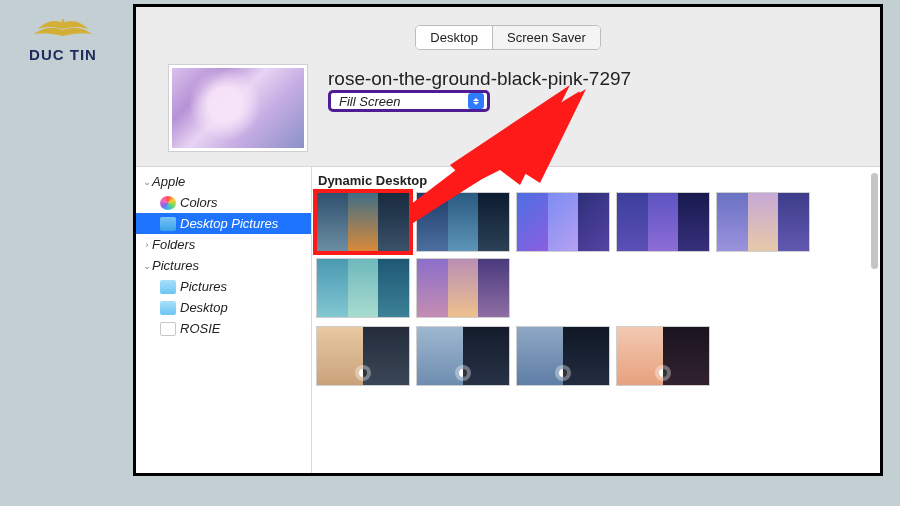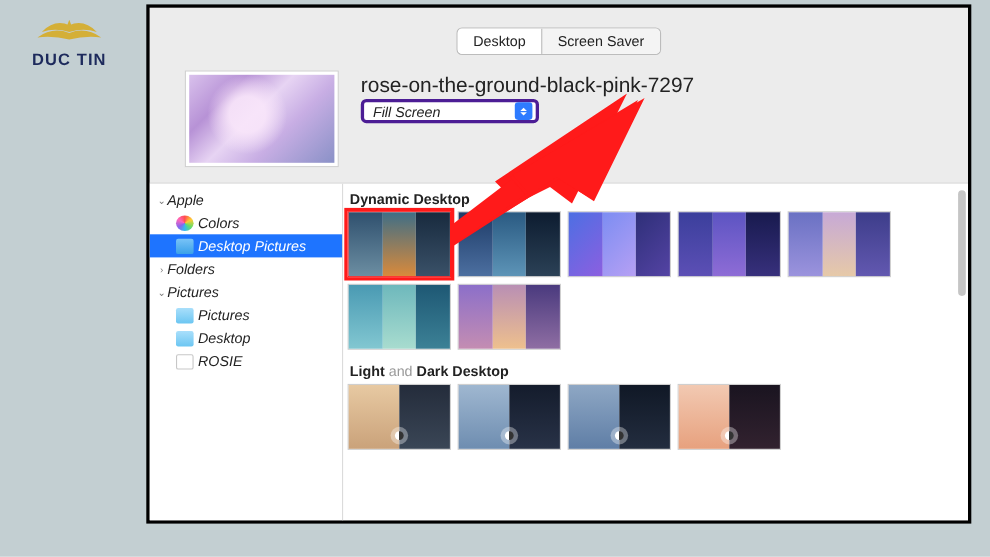--- a/index.html
+++ b/index.html
@@ -202,21 +202,20 @@
             </div>
           <div class="thumb">
               <div class="tri p-grad">
                 <div class="s1"></div>
                 <div class="s2"></div>
                 <div class="s3"></div>
               </div>
             </div>
         </div>
 
-        <div class="section-h"><span>Light</span><span class="light"> and </span><span>Dark Desktop</span></div>
         <div class="grid">
           <div class="thumb">
               <div class="half ld1">
                 <div class="l"></div>
                 <div class="r"></div>
               </div>
               <div class="dyn-ico"></div>
             </div>
           <div class="thumb">
               <div class="half ld2">

